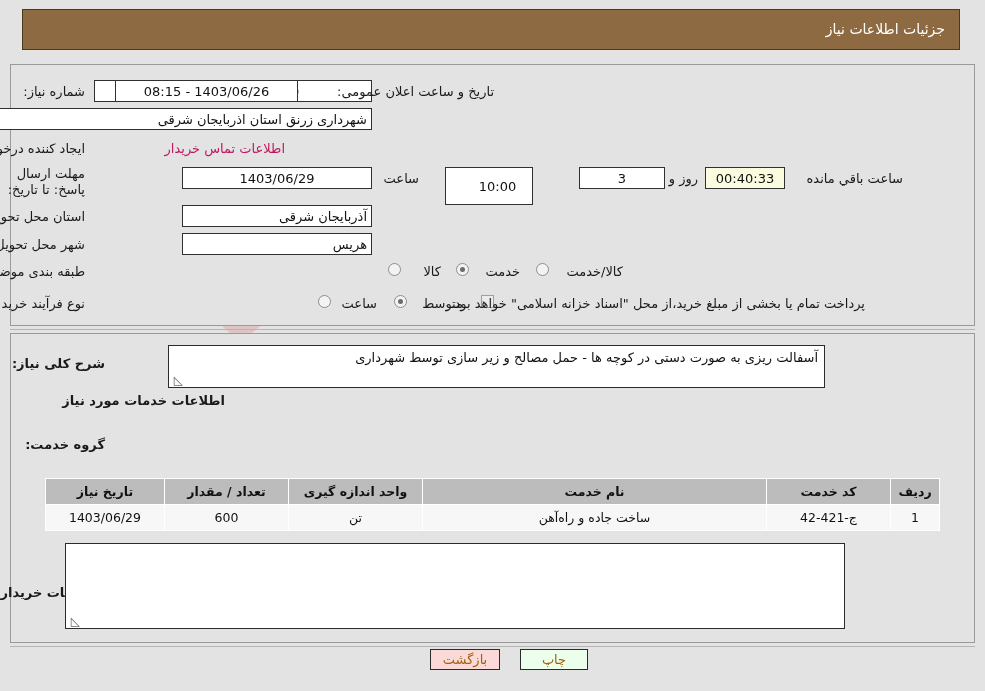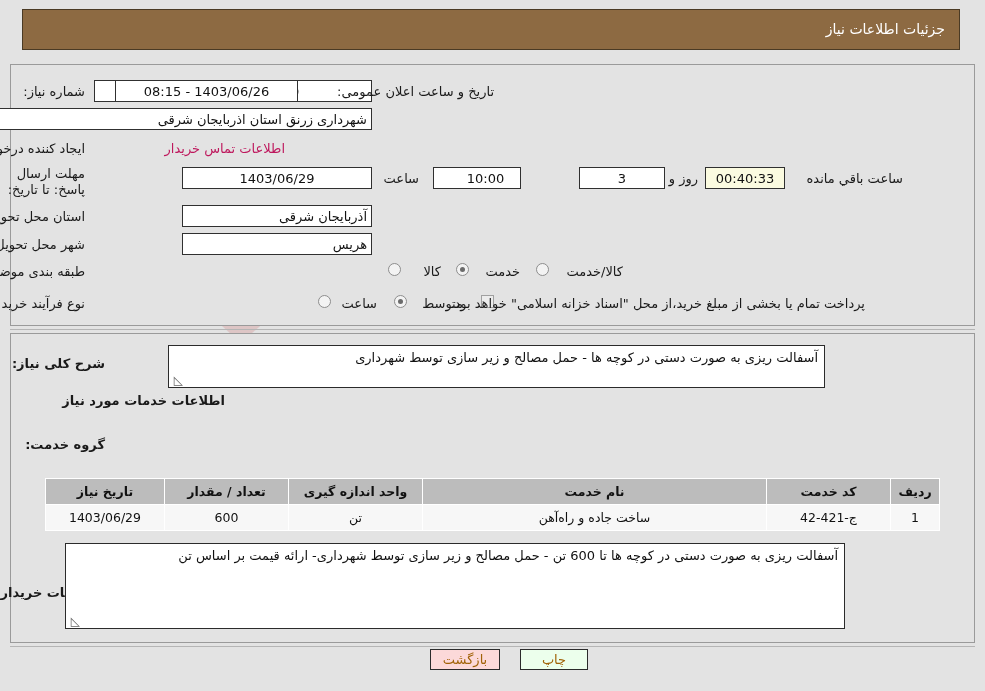--- a/index.html
+++ b/index.html
@@ -269,21 +269,21 @@
 
   <span class="lbl" style="right:900px; top:112px;">نام دستگاه خریدار:</span>
   <div class="fld rightal" style="right:613px; top:108px; width:383px; height:22px;">شهرداری زرنق استان اذربایجان شرقی</div>
 
   <span class="lbl" style="right:900px; top:141px;">ایجاد کننده درخواست:</span>
   <span class="link" style="right:700px; left:182px; top:141px;">اطلاعات تماس خریدار</span>
 
   <span class="lbl" style="right:900px; top:166px; line-height:16px; white-space:normal; width:85px; text-align:right;">مهلت ارسال پاسخ: تا تاریخ:</span>
   <div class="fld center" style="right:613px; top:167px; width:190px; height:22px;">1403/06/29</div>
   <span class="lbl" style="right:566px; top:171px;">ساعت</span>
-  <div class="fld center" style="right:464px; top:167px; width:88px; height:22px;padding-left:21px;">10:00</div>
+  <div class="fld center" style="right:452px; top:167px; width:88px; height:38px;padding-left:21px;">10:00</div>
   <div class="fld center" style="right:320px; top:167px; width:86px; height:22px;">3</div>
   <span class="lbl" style="right:287px; top:171px;">روز و</span>
   <div class="fld center yellow" style="right:200px; top:167px; width:80px; height:22px;">00:40:33</div>
   <span class="lbl" style="right:82px; top:171px;">ساعت باقي مانده</span>
 
   <span class="lbl" style="right:900px; top:209px;">استان محل تحویل:</span>
   <div class="fld rightal" style="right:613px; top:205px; width:190px; height:22px;">آذربایجان شرقی</div>
 
   <span class="lbl" style="right:900px; top:237px;">شهر محل تحویل:</span>
   <div class="fld rightal" style="right:613px; top:233px; width:190px; height:22px;">هریس</div>
@@ -336,21 +336,20 @@
         <td>ساخت جاده و راه‌آهن</td>
         <td>تن</td>
         <td>600</td>
         <td>1403/06/29</td>
       </tr>
     </tbody>
   </table>
 
   <span class="lbl lbl-b" style="right:880px; top:585px;">توضیحات خریدار:</span>
   <div class="ta" style="right:140px; left:65px; top:543px; width:780px; height:86px;">
-    <span>آسفالت ریزی به صورت دستی در کوچه ها تا 600 تن - حمل مصالح و زیر سازی توسط شهرداری- ارائه قیمت بر اساس تن</span>
     <span class="grip">◺</span>
   </div>
 
   <div class="divider" style="left:10px; top:646px; width:965px;"></div>
 
   <div class="btn btn-print" style="left:520px; top:649px; width:68px; height:21px;">چاپ</div>
   <div class="btn btn-back" style="left:430px; top:649px; width:70px; height:21px;">بازگشت</div>
 
 </div>
 

